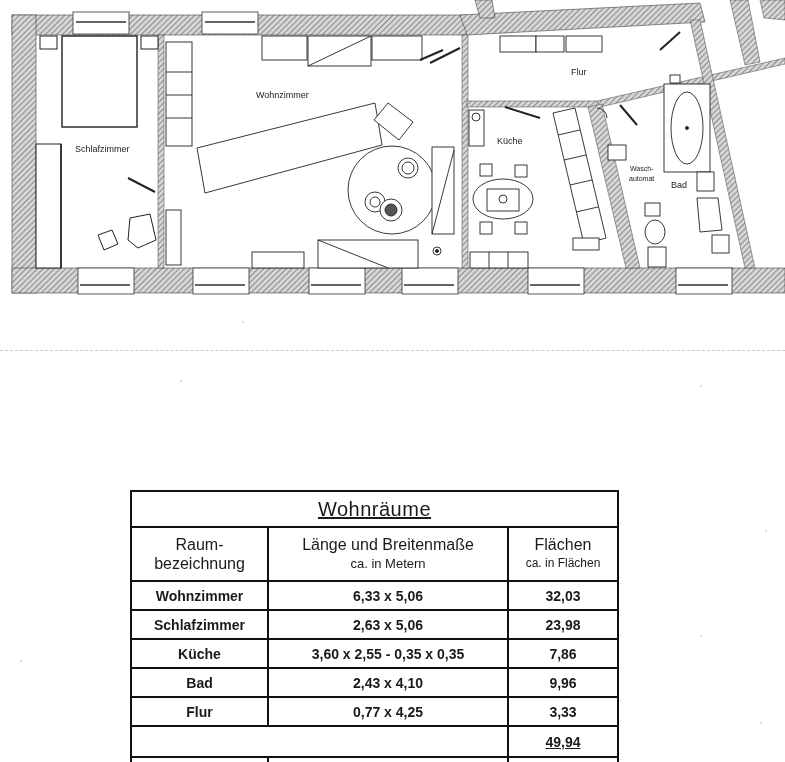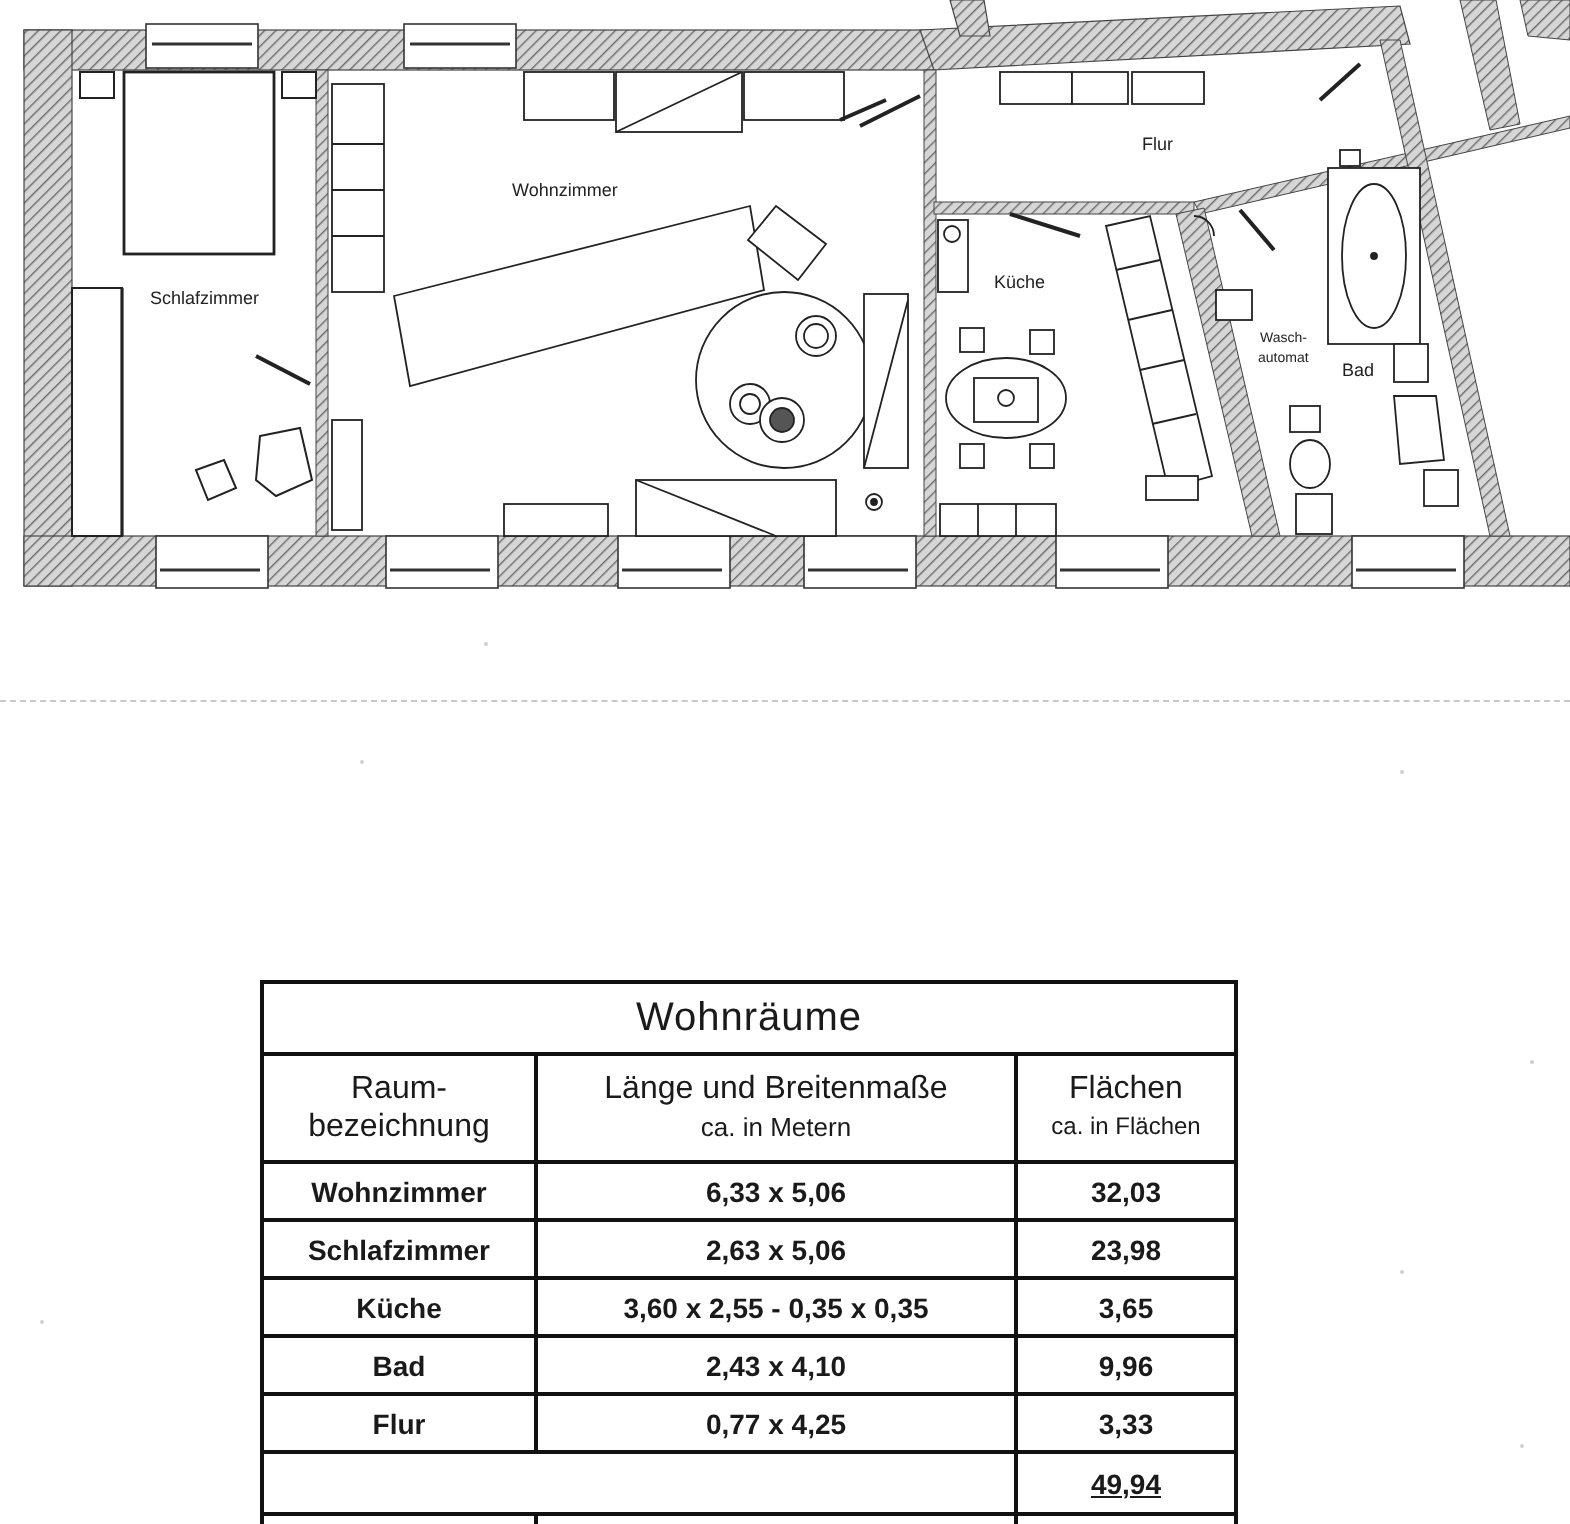--- a/index.html
+++ b/index.html
@@ -4,21 +4,21 @@
   <style>
     html, body { margin: 0; padding: 0; background: #ffffff; }
     body { width: 785px; height: 762px; position: relative; overflow: hidden; font-family: "Liberation Sans", sans-serif; color: #1a1a1a; }
     #floorplan { position: absolute; left: 0; top: 0; width: 785px; height: 300px; }
     .room-label { font-family: "Liberation Sans", sans-serif; font-size: 9px; fill: #222; }
     .room-label-small { font-family: "Liberation Sans", sans-serif; font-size: 7px; fill: #222; }
     .scan-line { position: absolute; left: 0; top: 350px; width: 785px; height: 1px; border-top: 1px dashed #c8c8c8; }
     .speck { position: absolute; width: 2px; height: 2px; background: #cfcfcf; border-radius: 1px; }
     table.rooms { position: absolute; left: 130px; top: 490px; width: 487px; border-collapse: collapse; border: 2.5px solid #111; table-layout: fixed; }
     table.rooms td, table.rooms th { border: 2px solid #111; text-align: center; padding: 0; font-family: "Liberation Sans", sans-serif; color: #1a1a1a; }
-    .title-cell { font-family: "Liberation Mono", monospace; font-size: 20px; font-weight: normal; height: 34px; letter-spacing: 0.5px; }
+    .title-cell { font-family: "Liberation Mono", monospace; font-size: 20px; font-weight: normal; height: 34px; letter-spacing: 0.5px; text-decoration: underline; }
     .hdr-cell { height: 52px; font-size: 16px; line-height: 19px; font-weight: normal; margin-top: 10px; }
     .hdr-sub { font-size: 13px; }
     .hdr-sub-sm { font-size: 12px; }
     .row-cell { height: 27px; font-size: 14px; font-weight: bold; }
     .total-cell { height: 29px; font-size: 14px; font-weight: bold; text-decoration: underline; }
   </style>
 </head>
 <body>
 
 <svg id="floorplan" viewBox="0 0 785 300" xmlns="http://www.w3.org/2000/svg">
@@ -212,21 +212,21 @@
     <td class="row-cell">32,03</td>
   </tr>
   <tr>
     <td class="row-cell">Schlafzimmer</td>
     <td class="row-cell">2,63 x 5,06</td>
     <td class="row-cell">23,98</td>
   </tr>
   <tr>
     <td class="row-cell">Küche</td>
     <td class="row-cell">3,60 x 2,55 - 0,35 x 0,35</td>
-    <td class="row-cell">3,65</td>
+    <td class="row-cell">7,86</td>
   </tr>
   <tr>
     <td class="row-cell">Bad</td>
     <td class="row-cell">2,43 x 4,10</td>
     <td class="row-cell">9,96</td>
   </tr>
   <tr>
     <td class="row-cell">Flur</td>
     <td class="row-cell">0,77 x 4,25</td>
     <td class="row-cell">3,33</td>

